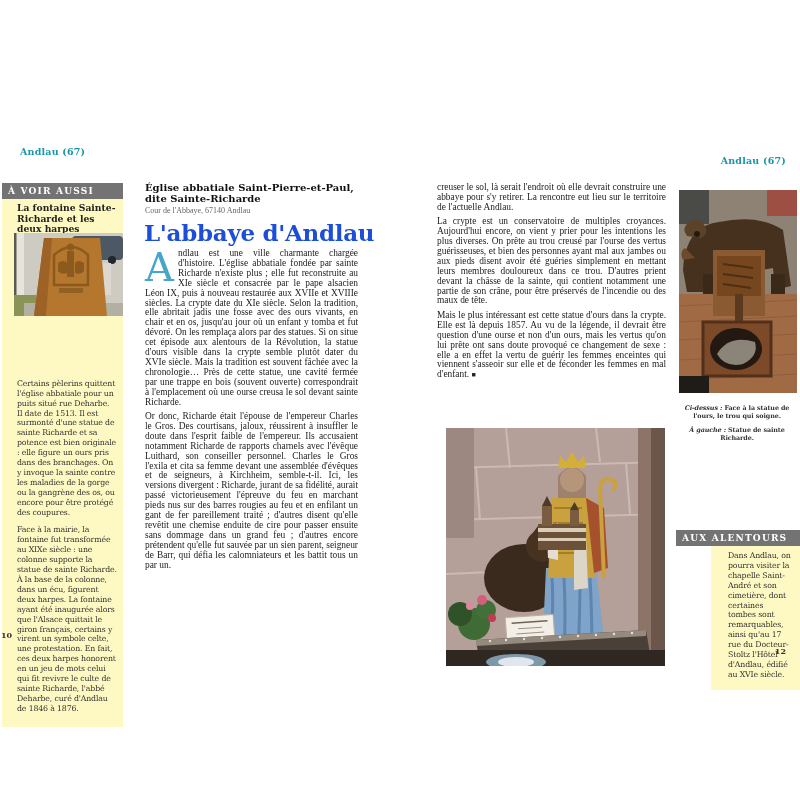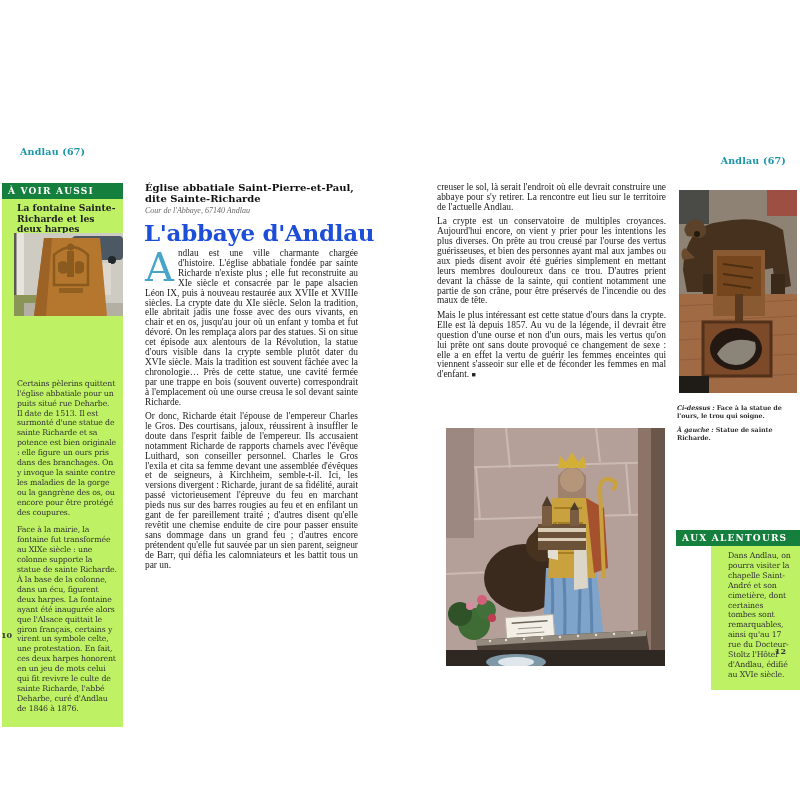--- a/index.html
+++ b/index.html
@@ -4,32 +4,32 @@
 <style>
   html,body{margin:0;padding:0;}
   body{width:800px;height:800px;background:#ffffff;position:relative;overflow:hidden;
        font-family:"Liberation Serif", serif;}
   .abs{position:absolute;}
   
   .runhead{font-family:"DejaVu Serif", serif;font-weight:bold;font-size:9.5px;
            color:#1b95a9;letter-spacing:.2px;}
   
   .boxbar{font-family:"DejaVu Serif", serif;font-weight:bold;font-size:9px;color:#fff;
-          background:#15803d;height:16px;line-height:16px;padding-left:6px;
+          background:#737373;height:16px;line-height:16px;padding-left:6px;
           letter-spacing:1.2px;}
-  .boxbody{background:#bef264;}
+  .boxbody{background:#fef9c3;}
   .sb-title{font-family:"DejaVu Serif", serif;font-weight:bold;font-size:9.2px;
             line-height:10.6px;color:#222;}
   .sb-text{font-family:"DejaVu Serif", serif;font-size:7.8px;line-height:9.9px;
            color:#333;letter-spacing:-.15px;}
   .sb-text p{margin:8px 0 3px 0;}
   
   .subtitle{font-family:"DejaVu Serif", serif;font-weight:bold;font-size:10px;
             line-height:11px;color:#111;}
-  .address{font-style:italic;font-size:8px;color:#666;}
+  .address{font-size:8px;color:#666;}
   .h1{font-family:"DejaVu Serif", serif;font-weight:bold;font-size:23px;color:#1d4ed8;
       letter-spacing:-.3px;}
   .bodycol{font-size:9.4px;line-height:9.9px;color:#1c1c1c;text-align:justify;}
   .bodycol p{margin:0 0 4.5px 0;}
   .dropcap{float:left;font-family:"DejaVu Serif", serif;font-size:40px;line-height:33px;
            color:#46a5c9;margin:2px 4px 0 0;}
   .endmark{font-size:7px;color:#222;}
   
   .cap{font-family:"DejaVu Serif", serif;font-weight:bold;font-size:6.4px;
        line-height:8px;color:#333;letter-spacing:-.1px;}
@@ -205,21 +205,21 @@
     <path d="M44 74 l30 4 M44 84 l30 4 M44 94 l28 4" stroke="#4e2f12" stroke-width="2"></path>
     <rect x="56" y="104" width="8" height="40" fill="#5a3a1e"></rect>
 
     <rect x="24" y="132" width="68" height="54" fill="#7c4a28" stroke="#52301a" stroke-width="3"></rect>
     <ellipse cx="57" cy="159" rx="26" ry="21" fill="#241812"></ellipse>
     <path d="M38 164 Q50 144 76 152 Q80 166 64 174 Q46 178 38 164 Z" fill="#8a8578"></path>
     <rect x="0" y="186" width="30" height="17" fill="#1f1b16"></rect>
   </svg>
 </div>
 
-<div class="abs cap" style="left:677px;top:404px;width:120px;">
+<div class="abs cap" style="left:677px;top:404px;width:120px;text-align:center;">
   <p><span class="pfx">Ci-dessus :</span><span> Face à la statue de l'ours, le trou qui soigne.</span></p>
   <p><span class="pfx">À gauche :</span><span> Statue de sainte Richarde.</span></p>
 </div>
 
 <div class="abs" style="left:676px;top:530px;width:124px;">
   <div class="boxbar">AUX ALENTOURS</div>
   <div class="boxbody" style="padding:5px 8px 10px 17px;margin-left:35px;">
     <div class="sb-text">Dans Andlau, on pourra visiter la chapelle Saint-André et son cimetière, dont certaines tombes sont remarquables, ainsi qu'au 17 rue du Docteur-Stoltz l'Hôtel d'Andlau, édifié au XVIe siècle.</div>
   </div>
 </div>

